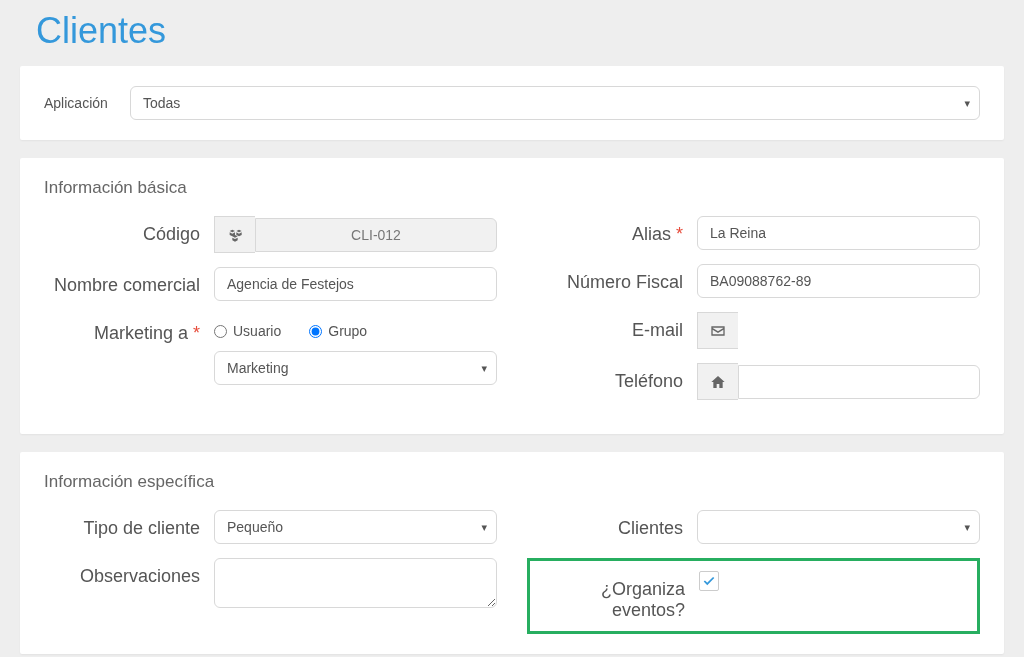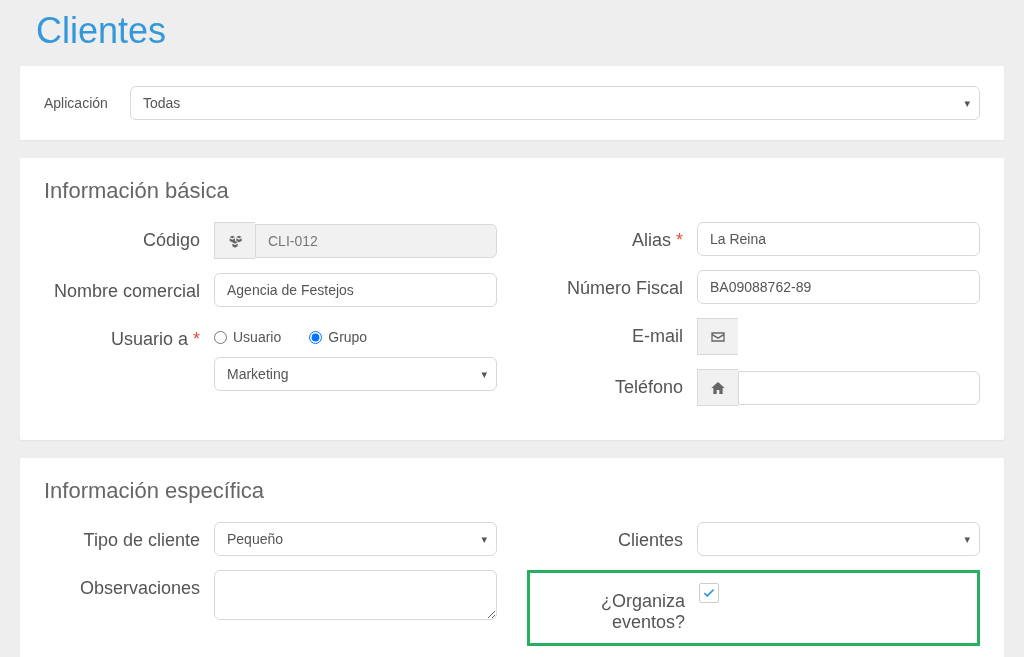--- a/index.html
+++ b/index.html
@@ -18,21 +18,21 @@
   }
   .panel {
     background: #fff;
     border-radius: 2px;
     box-shadow: 0 1px 2px rgba(0,0,0,0.05);
     padding: 20px 24px;
     margin-bottom: 18px;
   }
   .section-title {
     color: #666;
-    font-size: 22px;
+    font-size: 17px;
     font-weight: 400;
     margin-bottom: 18px;
   }
   .app-row {
     display: flex;
     align-items: center;
     gap: 16px;
     justify-content: space-between;
   }
   .app-label {
@@ -116,20 +116,21 @@
     height: 37px;
   }
   .input-addon + input[type="text"] {
     border-top-left-radius: 0;
     border-bottom-left-radius: 0;
   }
   .disabled-group .input-addon,
   .disabled-group input {
     background: #f1f1f1;
     color: #777;
+    text-align: center;
   }
   .radio-group {
     display: flex;
     align-items: center;
     gap: 28px;
     padding-top: 8px;
   }
   .radio-option {
     display: flex;
     align-items: center;
@@ -203,21 +204,21 @@
 
       <div class="form-row">
         <div class="form-label">Nombre comercial</div>
         <div class="form-control-wrap">
           <input type="text" value="Agencia de Festejos" style="">
         </div>
       </div>
 
       <div class="form-row">
         <div class="form-label">
-          <span>Usuario a</span> <span class="req">*</span>
+          <span>Marketing a</span> <span class="req">*</span>
         </div>
         <div class="form-control-wrap" style="flex-direction:column; align-items:stretch; gap:12px;">
           <div class="radio-group">
             <label class="radio-option">
               <input type="radio" name="asignado" style="">
               <span>Usuario</span>
             </label>
             <label class="radio-option">
               <input type="radio" name="asignado" checked="" style="">
               <span>Grupo</span>

